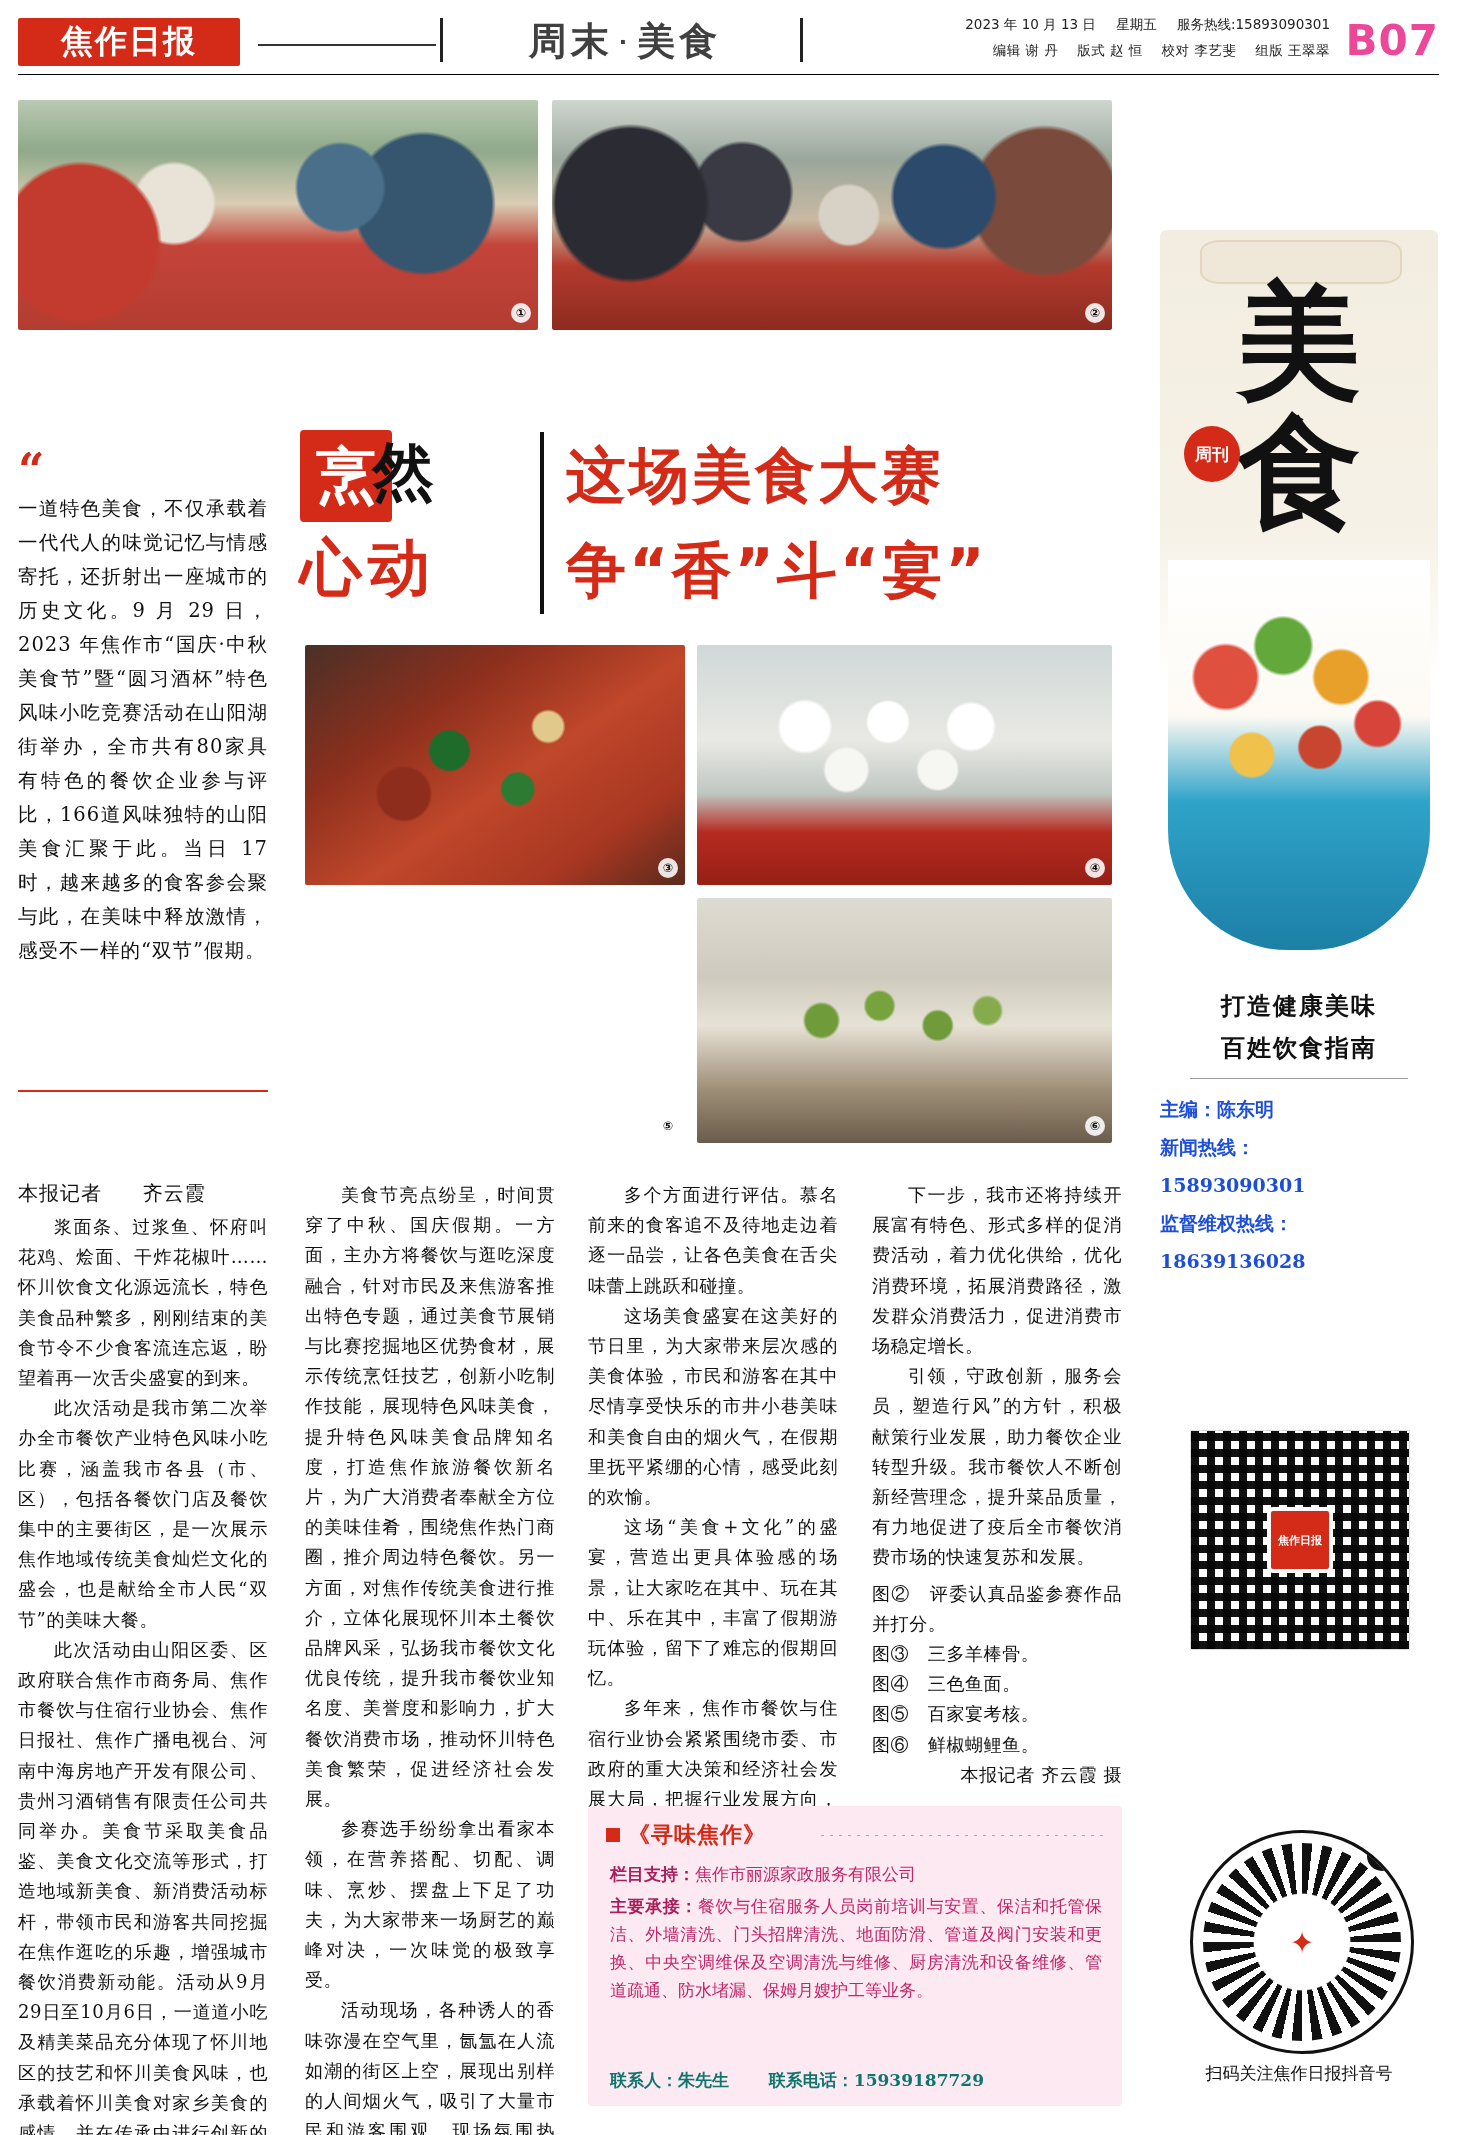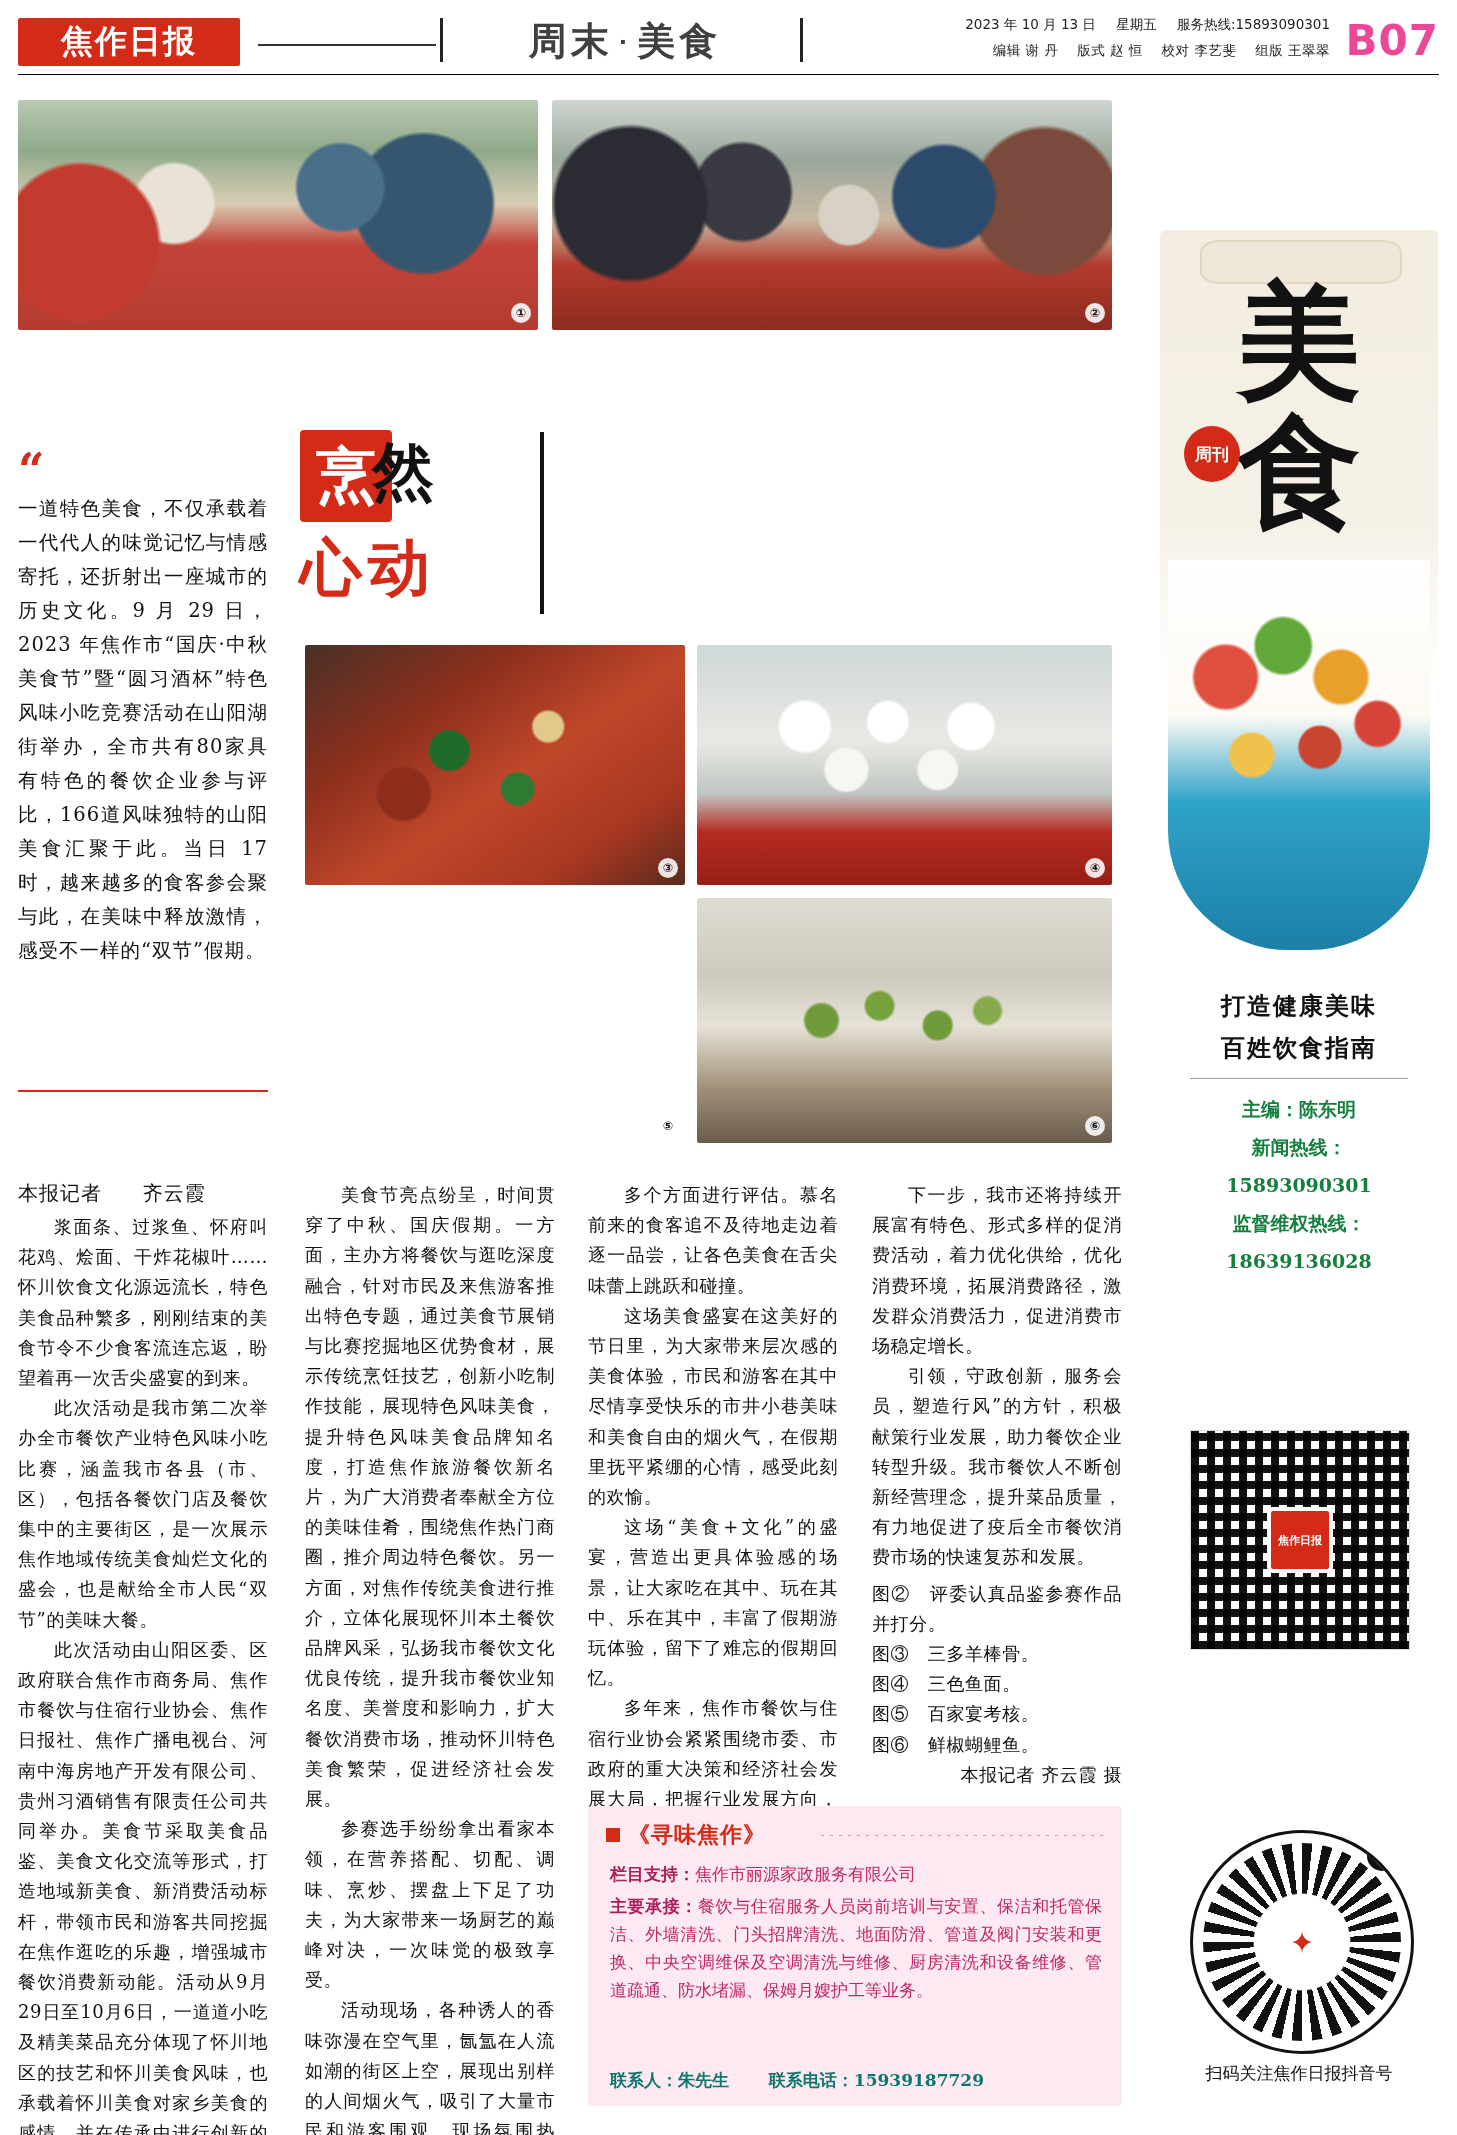--- a/index.html
+++ b/index.html
@@ -176,22 +176,22 @@
       linear-gradient(180deg,#ffffff 0%,#fdfaf4 40%,#2fa3c9 62%,#1c7fa6 100%);
     border-radius:0 0 120px 120px;
   }
   .mag-slogan{
     position:absolute;left:1160px;top:985px;width:278px;text-align:center;
     font-size:24px;line-height:42px;font-weight:bold;color:#111;letter-spacing:2px;
     font-family:"DejaVu Serif","Liberation Serif",serif;
   }
   .mag-line{position:absolute;left:1190px;top:1078px;width:218px;height:1px;background:#999;}
   .mag-meta{
-    position:absolute;left:1160px;top:1090px;width:278px;text-align:center;
-    font-size:19px;line-height:38px;color:#15803d;font-weight:bold;
+    position:absolute;left:1160px;top:1090px;width:278px;text-align:left;
+    font-size:19px;line-height:38px;color:#1d4ed8;font-weight:bold;
     font-family:"DejaVu Serif","Liberation Serif",serif;
   }
   .mag-meta .val{font-weight:bold;}
   .qr{
     position:absolute;left:1190px;top:1430px;width:218px;height:218px;
     background:#fff;border:1px solid #ddd;
     background-image:
       repeating-linear-gradient(90deg,#111 0 8px, #fff 8px 16px),
       repeating-linear-gradient(0deg,#111 0 8px, #fff 8px 16px);
     background-blend-mode:multiply;
@@ -337,20 +337,24 @@
   <div class="seal">
     <span>烹</span>
   </div>
   <div class="hl-left">
     <div class="l1">
       <span style="visibility:hidden">烹</span><span class="ran">然</span>
     </div>
     <div class="l2">心动</div>
   </div>
   <div class="hl-div"></div>
+  <div class="hl-right">
+    <div>这场美食大赛</div>
+    <div>争“香”斗“宴”</div>
+  </div>
 
   <div class="lead">
     <span class="quote">“</span>
     <p>一道特色美食，不仅承载着一代代人的味觉记忆与情感寄托，还折射出一座城市的历史文化。9 月 29 日，2023 年焦作市“国庆·中秋美食节”暨“圆习酒杯”特色风味小吃竞赛活动在山阳湖街举办，全市共有80家具有特色的餐饮企业参与评比，166道风味独特的山阳美食汇聚于此。当日 17 时，越来越多的食客参会聚与此，在美味中释放激情，感受不一样的“双节”假期。</p>
   </div>
   <div class="lead-rule"></div>
 
   <div class="mag">
     <div class="scroll"></div>
     <div class="bigchar">美</div>

